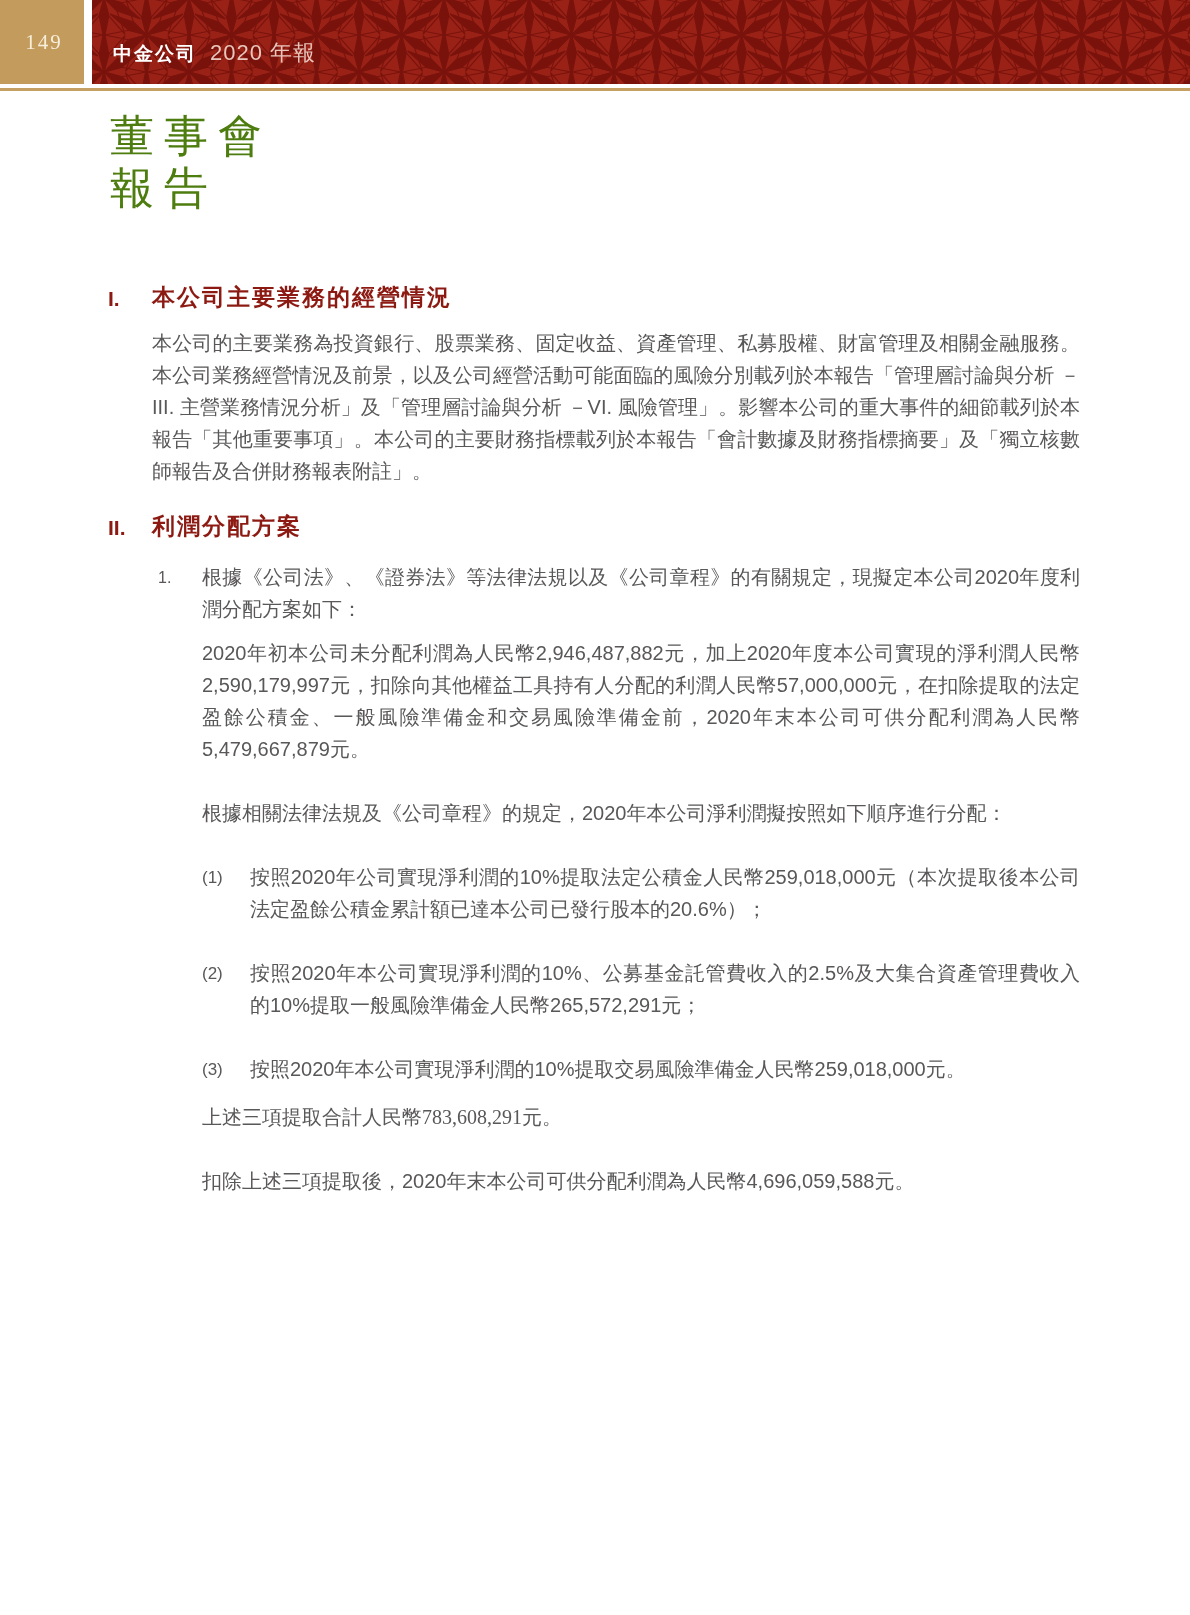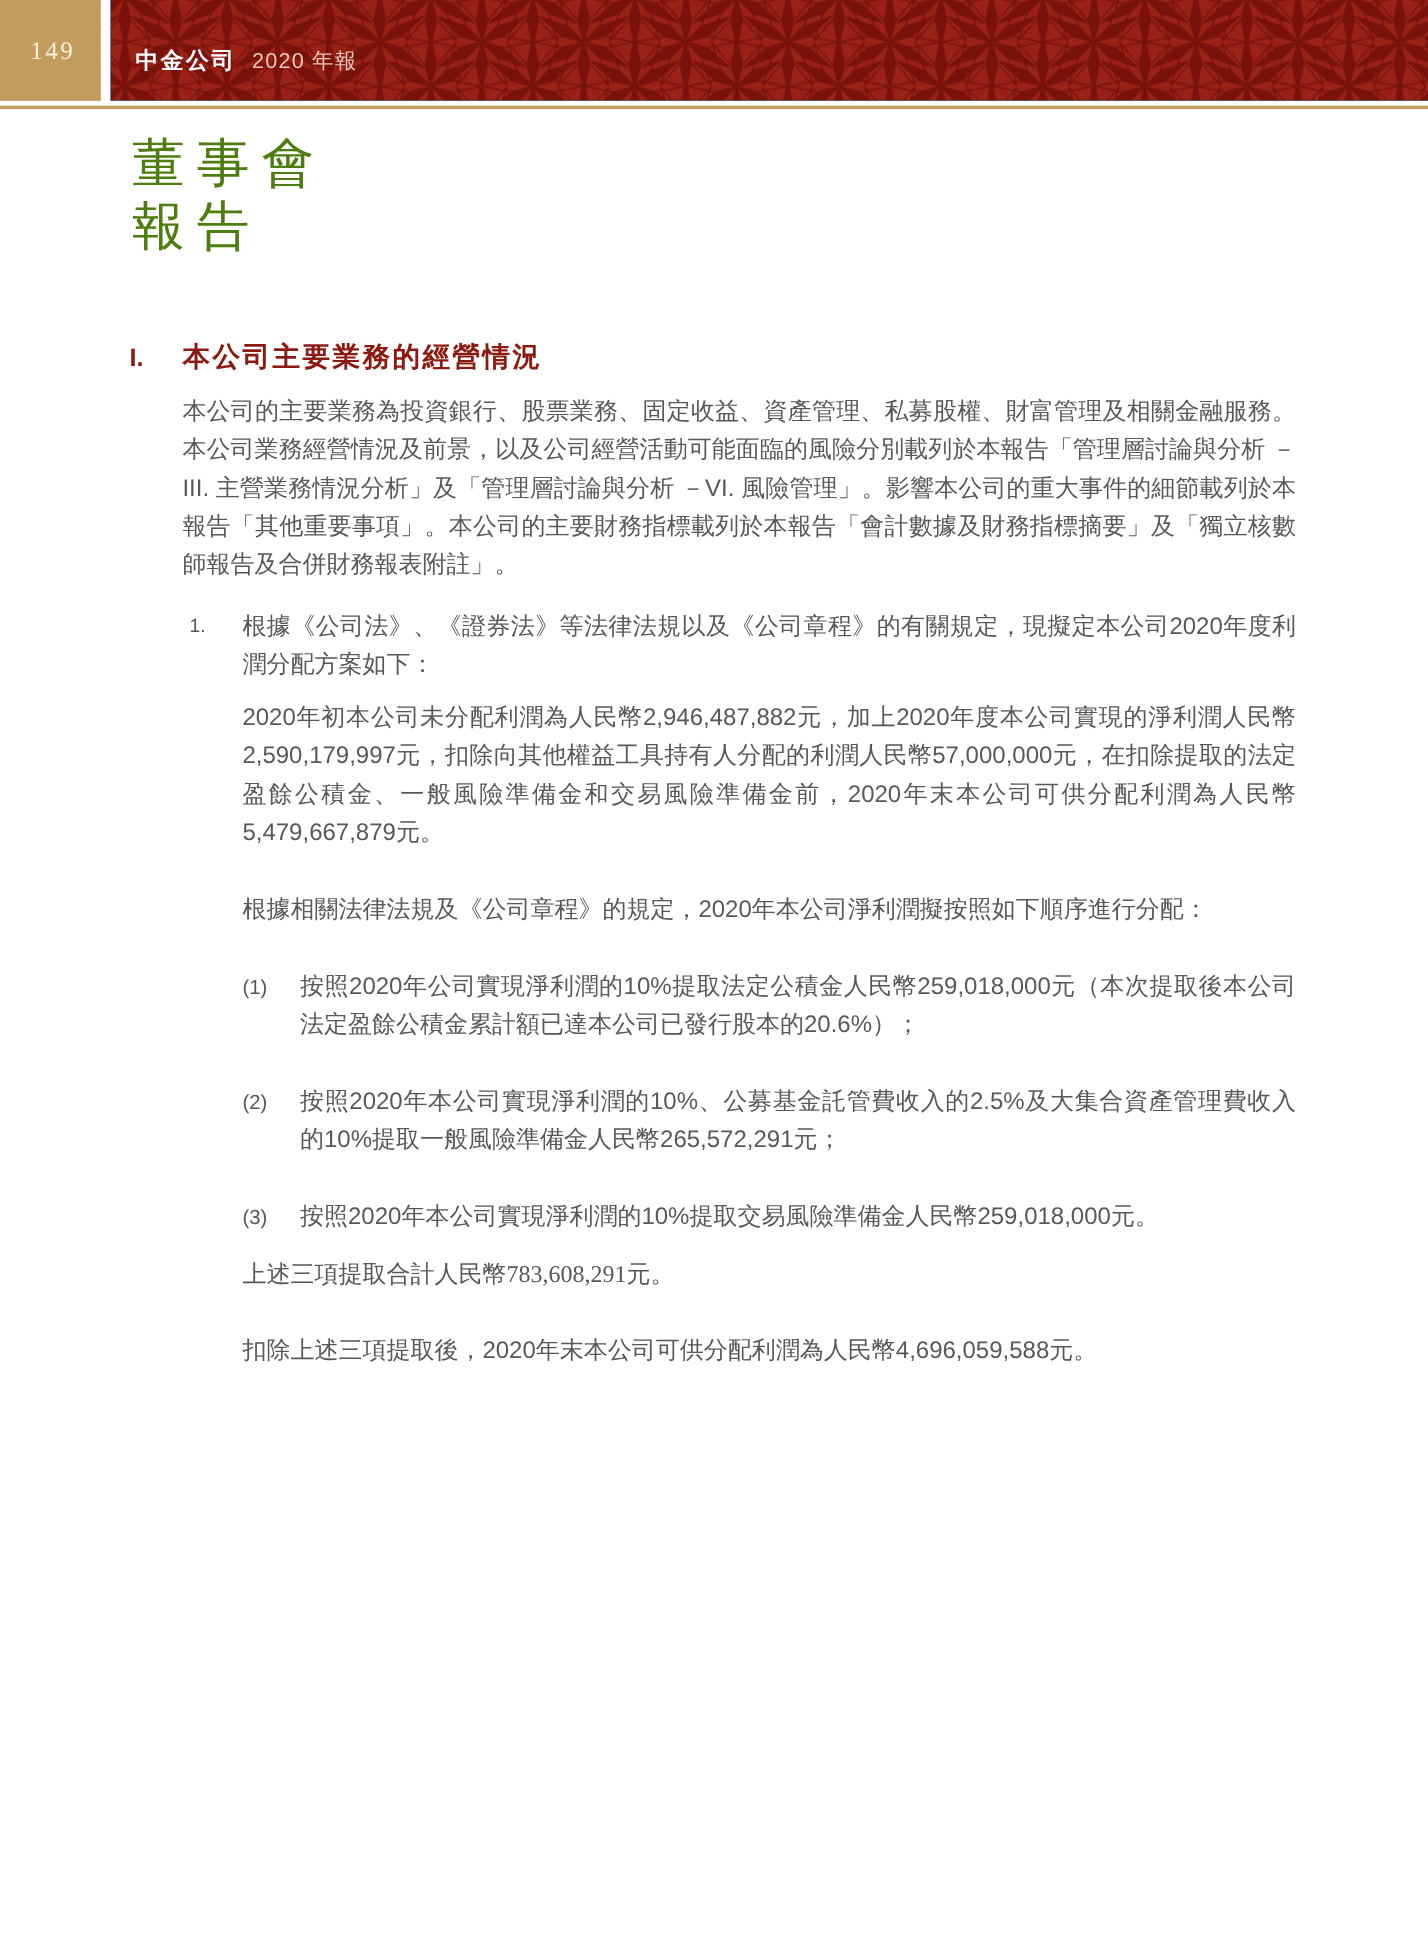--- a/index.html
+++ b/index.html
@@ -17,29 +17,29 @@
     position:absolute;left:0;top:0;width:84px;height:84px;
     background:#c39b5c;
     display:flex;align-items:center;justify-content:center;
   }
   .page-num{
     font-family:"Liberation Serif","DejaVu Serif",serif;
     font-size:21px;color:#f6eeda;letter-spacing:2px;padding-left:4px;
   }
   .banner{
     position:absolute;left:92px;top:0;right:0;height:84px;
-    background:#0369a1;overflow:hidden;
+    background:#c2410c;overflow:hidden;
   }
   .banner-svg{position:absolute;left:0;top:0;width:100%;height:100%;display:block;}
   .banner-text{
     position:absolute;left:21px;top:38px;
     display:flex;align-items:baseline;gap:13px;white-space:nowrap;
   }
   .company{color:#ffffff;font-weight:bold;font-size:19px;letter-spacing:2px;}
-  .year{color:#e9c6bb;font-size:18px;letter-spacing:1px;}
+  .year{color:#e9c6bb;font-size:22px;letter-spacing:1px;}
   .gold-rule{margin-top:4px;height:3px;background:#c5a062;}
   
   .doc-title{
     margin:20px 0 0 110px;
     font-family:"Liberation Serif","DejaVu Serif",serif;
     font-size:44px;line-height:52px;letter-spacing:10px;
     color:#4d7c0f;
   }
   
   .sec-head{
@@ -157,20 +157,24 @@
     <div>董事會</div>
     <div>報告</div>
   </div>
 
   <div class="sec-head" id="sec1-head">
     <span class="num">I.</span>
     <span class="txt">本公司主要業務的經營情況</span>
   </div>
   <div class="body-text sec-para" id="sec1-para">本公司的主要業務為投資銀行、股票業務、固定收益、資產管理、私募股權、財富管理及相關金融服務。本公司業務經營情況及前景，以及公司經營活動可能面臨的風險分別載列於本報告「管理層討論與分析 －III. 主營業務情況分析」及「管理層討論與分析 －VI. 風險管理」。影響本公司的重大事件的細節載列於本報告「其他重要事項」。本公司的主要財務指標載列於本報告「會計數據及財務指標摘要」及「獨立核數師報告及合併財務報表附註」。</div>
 
+  <div class="sec-head" id="sec2-head">
+    <span class="num">II.</span>
+    <span class="txt">利潤分配方案</span>
+  </div>
 
   <div class="body-text item" id="item1">
     <span class="marker">1.</span>
     <span>根據《公司法》、《證券法》等法律法規以及《公司章程》的有關規定，現擬定本公司2020年度利潤分配方案如下：</span>
   </div>
 
   <div class="body-text para-l2" id="para-a">2020年初本公司未分配利潤為人民幣2,946,487,882元，加上2020年度本公司實現的淨利潤人民幣2,590,179,997元，扣除向其他權益工具持有人分配的利潤人民幣57,000,000元，在扣除提取的法定盈餘公積金、一般風險準備金和交易風險準備金前，2020年末本公司可供分配利潤為人民幣5,479,667,879元。</div>
 
   <div class="body-text para-l2" id="para-b">根據相關法律法規及《公司章程》的規定，2020年本公司淨利潤擬按照如下順序進行分配：</div>
 

